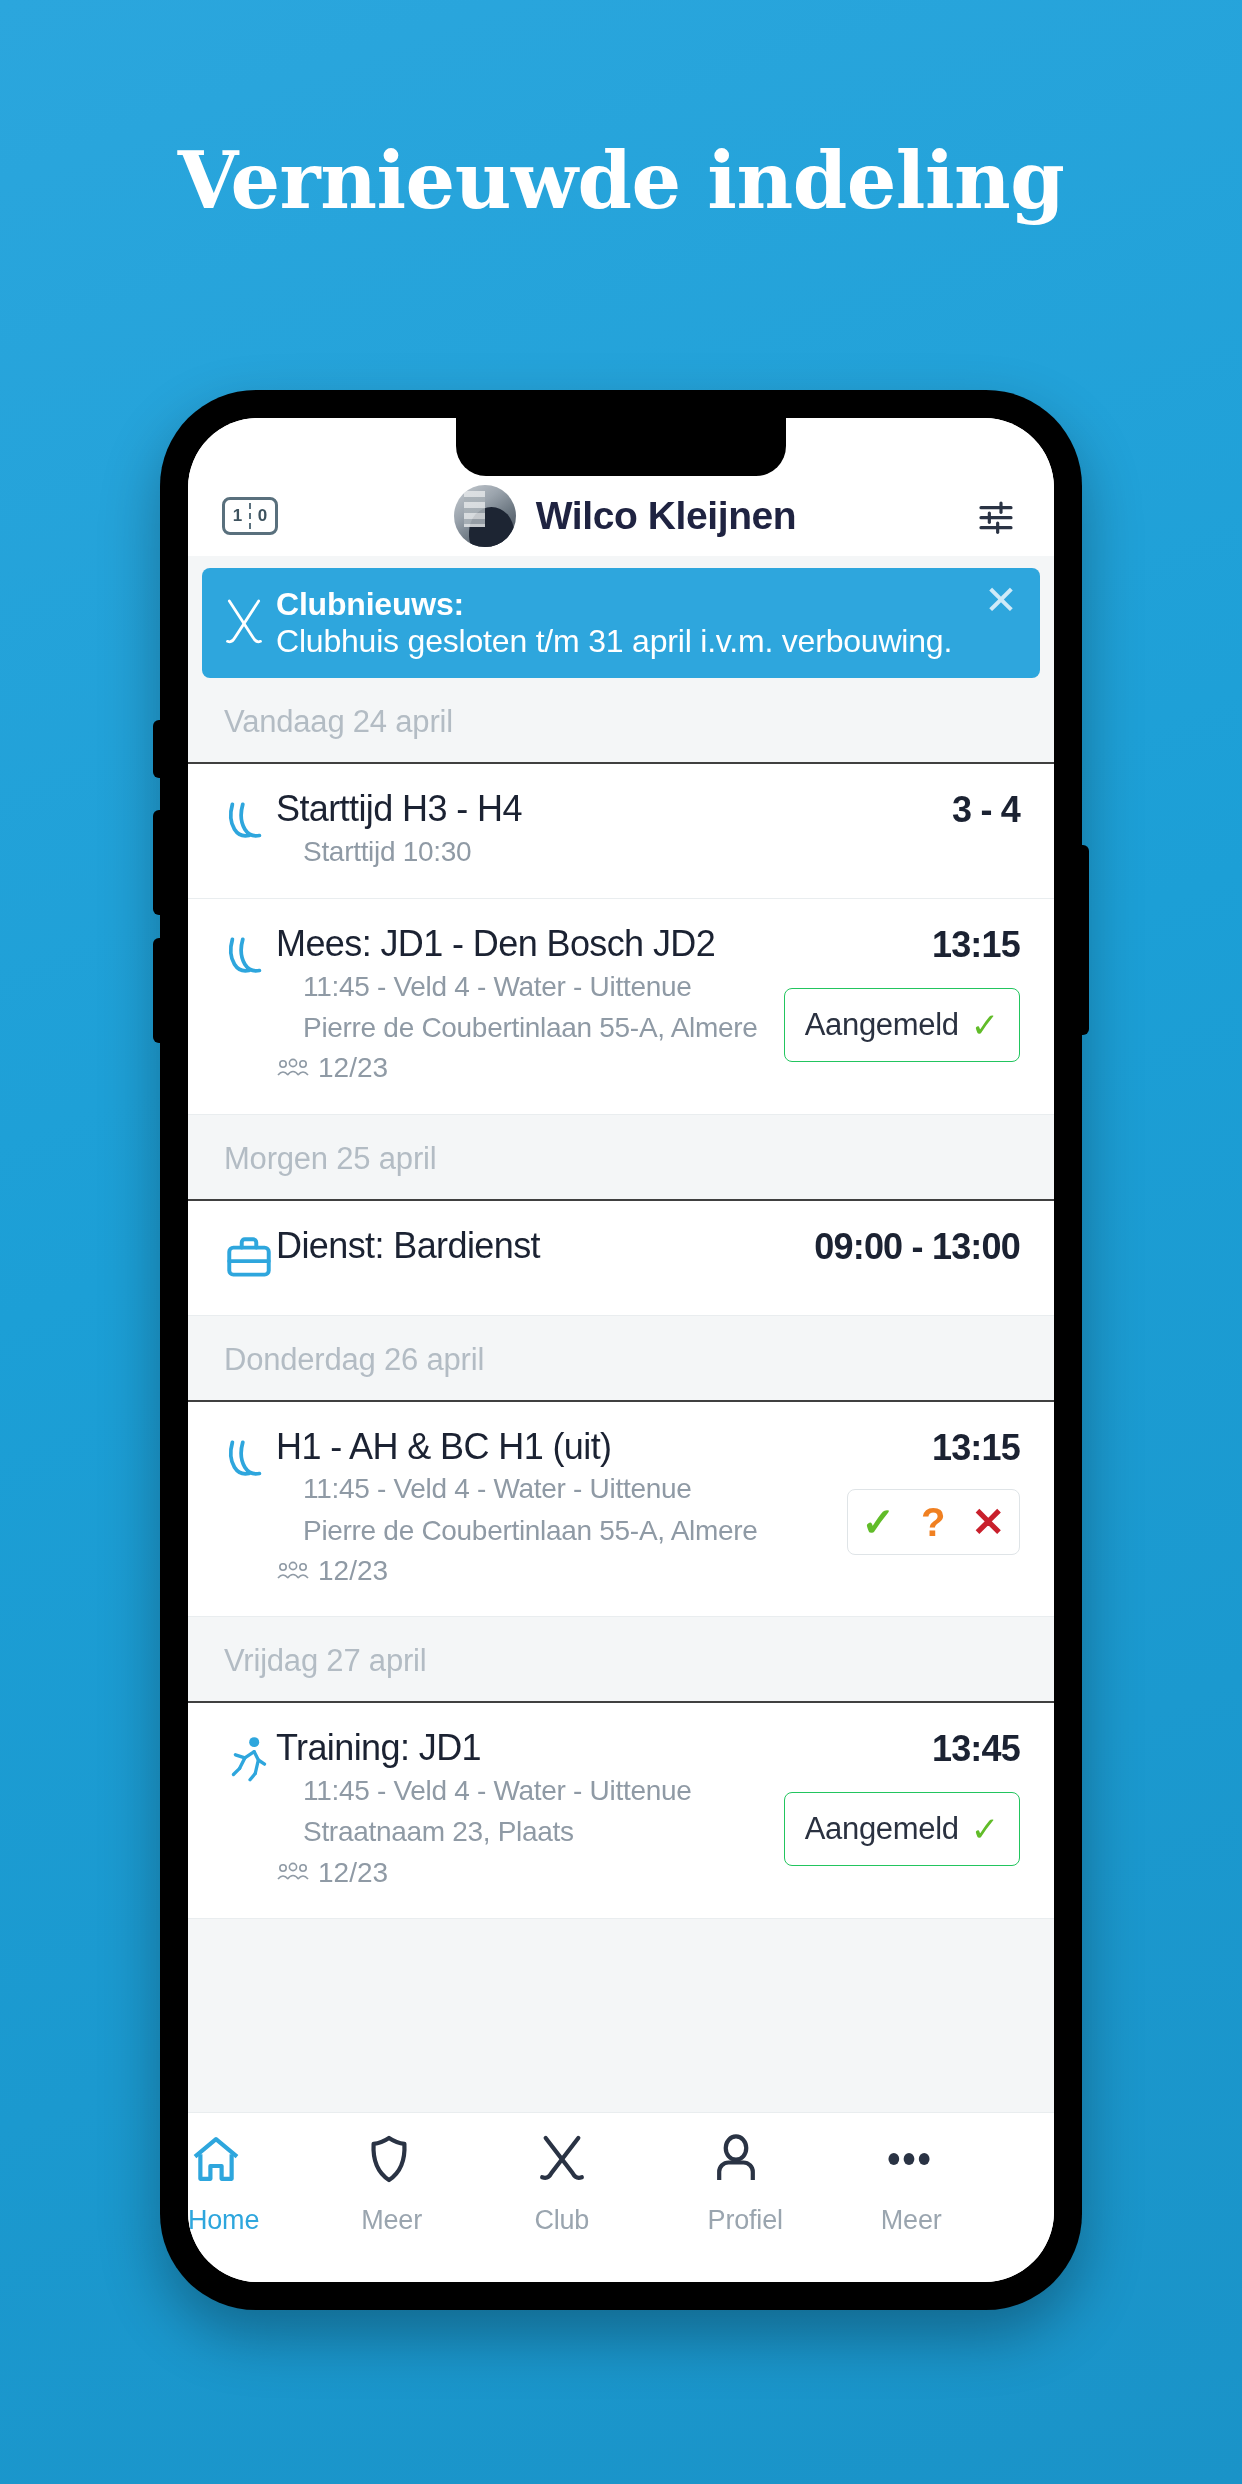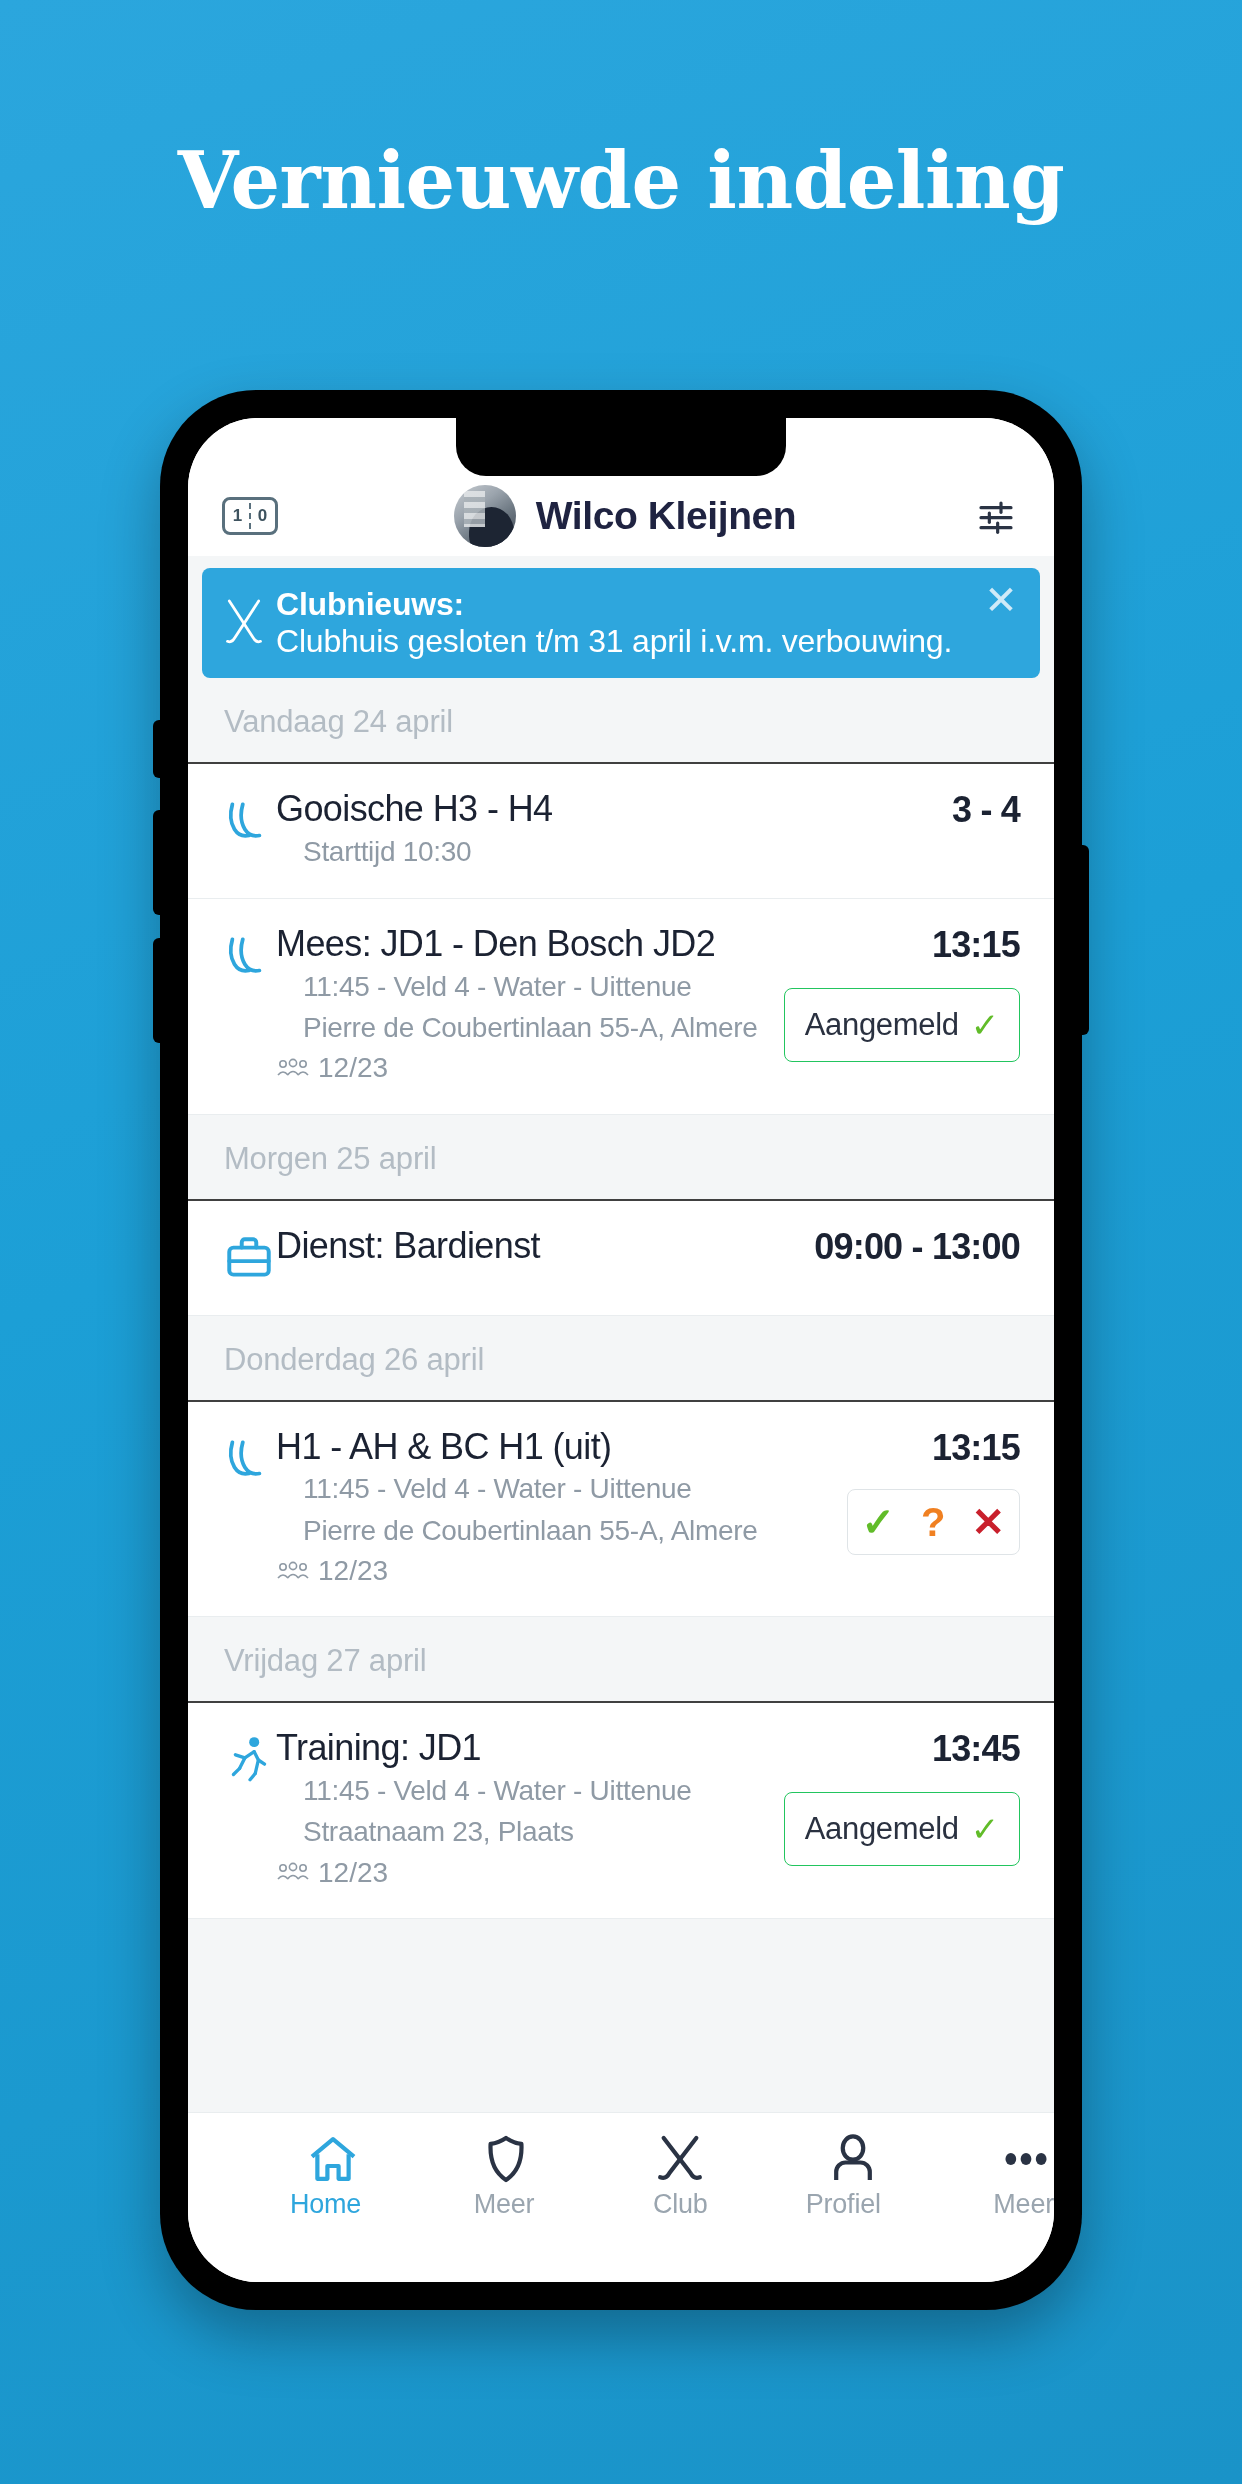--- a/index.html
+++ b/index.html
@@ -207,21 +207,21 @@
   .filler { background: #f4f6f7; height: 100%; }
 
   
   .tabbar {
     height: 170px;
     background: #fff;
     border-top: 1px solid #e9edef;
     display: flex; align-items: flex-start;
     padding-top: 18px;
   }
-  .tab { flex: 1; display: flex; flex-direction: column; align-items: flex-end; gap: 2px; }
+  .tab { flex: 1; display: flex; flex-direction: column; align-items: flex-start; gap: 18px; }
   .tab svg { width: 56px; height: 56px; }
   .tab-label { font-size: 27px; color: #9aa5af; letter-spacing: -0.2px; }
   .tab.active .tab-label { color: #2ea6dd; }
 </style>
 </head>
 <body>
 
 <div class="headline">Vernieuwde indeling</div>
 
 <div class="phone">
@@ -270,21 +270,21 @@
       <div class="day-header">Vandaag 24 april</div>
 
       <div class="ev">
         <div class="ev-icon">
           <svg viewBox="0 0 26 26" fill="none" stroke="#2ea6dd" stroke-width="1.8" stroke-linecap="round">
             <path d="M5 5 Q3 12 6 17 Q8.5 21 13 20"></path>
             <path d="M10 5 Q8 12 11 17 Q13.5 21 18 20"></path>
           </svg>
         </div>
         <div class="ev-main">
-          <div class="ev-title">Gooische H3 - H4</div>
+          <div class="ev-title">Starttijd H3 - H4</div>
           <div class="ev-sub">Starttijd 10:30</div>
         </div>
         <div class="ev-right">
           <div class="ev-time">3 - 4</div>
         </div>
       </div>
 
       <div class="ev">
         <div class="ev-icon">
           <svg viewBox="0 0 26 26" fill="none" stroke="#2ea6dd" stroke-width="1.8" stroke-linecap="round">

